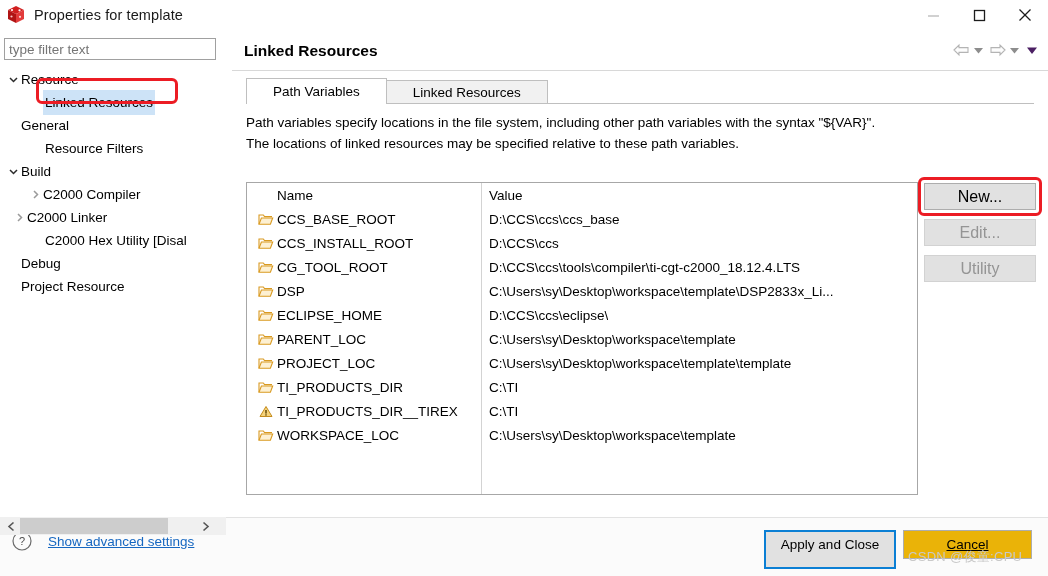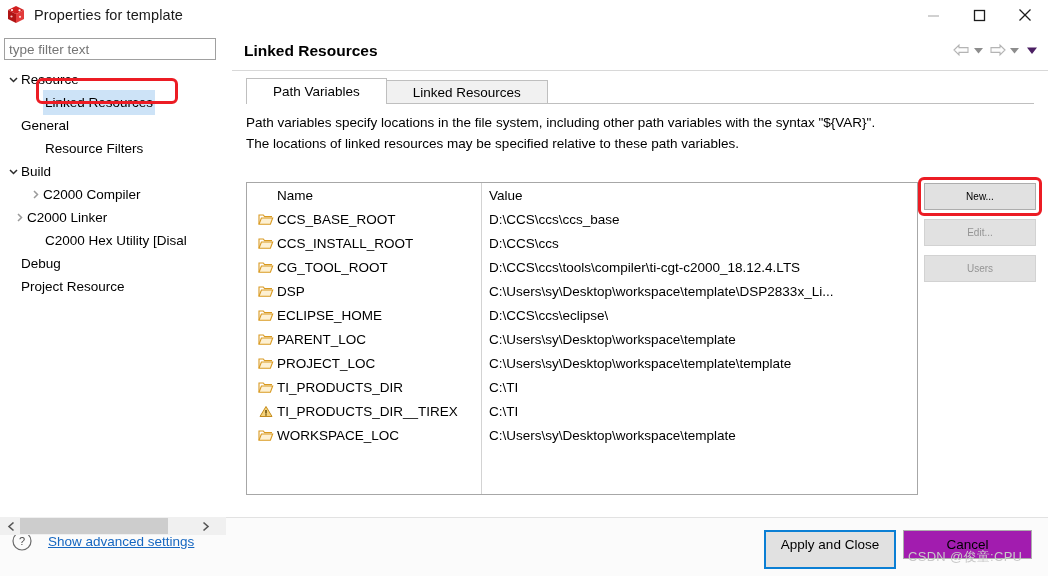--- a/index.html
+++ b/index.html
@@ -261,21 +261,21 @@
 
   
   .side-btn {
     position: absolute;
     left: 692px;
     width: 112px; height: 27px;
     box-sizing: border-box;
     border: 1px solid #adadad;
     background: #e1e1e1;
     font-family: "Liberation Sans", sans-serif;
-    font-size: 10px;
+    font-size: 16px;
     color: #000;
     text-align: center;
     line-height: 25px;
   }
   .side-btn.disabled {
     color: #949494;
     background: #e1e1e1;
     border-color: #d2d2d2;
   }
 
@@ -310,25 +310,26 @@
     text-align: center;
     line-height: 25px;
     color: #000;
   }
   #btn-cancel {
     position: absolute;
     left: 903px; top: 530px;
     width: 129px; height: 29px;
     box-sizing: border-box;
     border: 1px solid #adadad;
-    background: #a21caf;
+    background: #eab308;
     font-size: 13.5px;
     text-align: center;
     line-height: 27px;
     color: #000;
+    text-decoration: underline;
   }
   #watermark {
     position: absolute;
     left: 908px; top: 548px;
     font-size: 13px;
     color: #c9c9c9;
     white-space: nowrap;
     letter-spacing: 0.3px;
   }
 </style>
@@ -622,21 +623,21 @@
           </span>
           <span>WORKSPACE_LOC</span>
         </span>
         <span class="cell-value">C:\Users\sy\Desktop\workspace\template</span>
       </div>
 
     </div>
 
     <div class="side-btn" style="top:153px;">New...</div>
     <div class="side-btn disabled" style="top:189px;">Edit...</div>
-    <div class="side-btn disabled" style="top:225px;">Users</div>
+    <div class="side-btn disabled" style="top:225px;">Utility</div>
 
     <div class="redbox" style="left:686px; top:147px; width:124px; height:39px;"></div>
 
   </div>
 </div>
 
 <div id="bottom-bar">
   <div id="help-icon">
     <svg width="22" height="22" viewBox="0 0 22 22">
       <circle cx="11" cy="11" r="9" fill="none" stroke="#6b6b6b" stroke-width="1.2"></circle>

